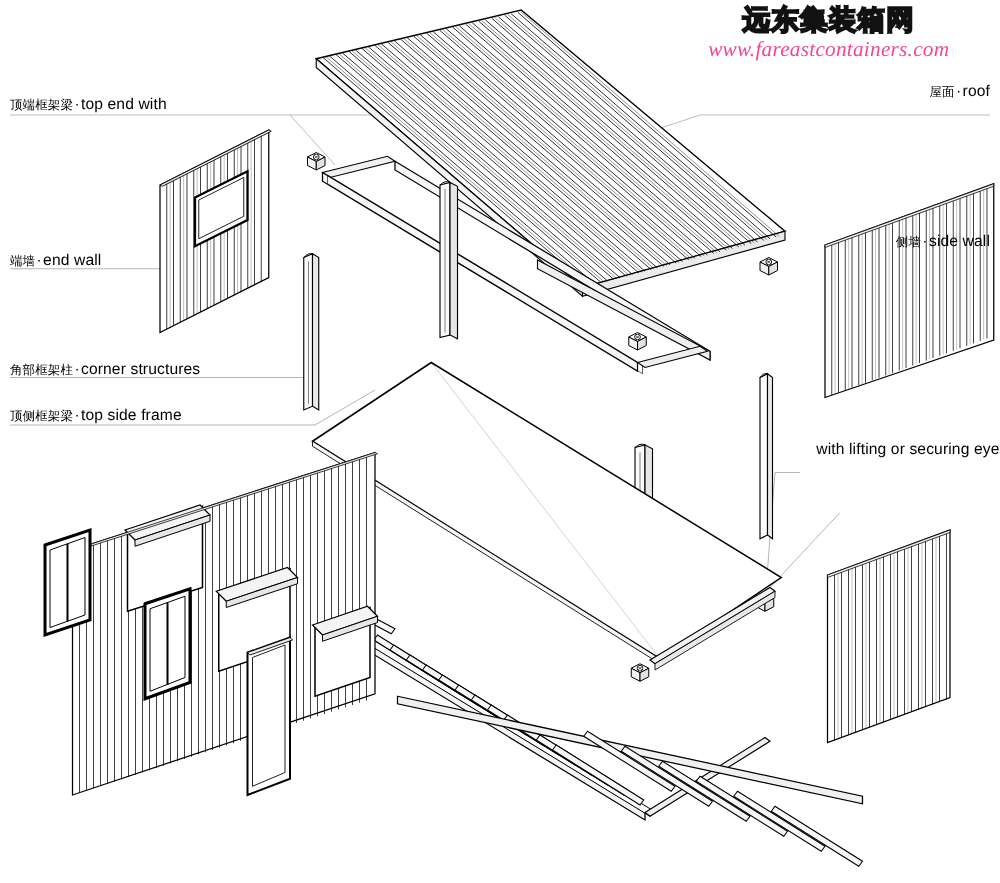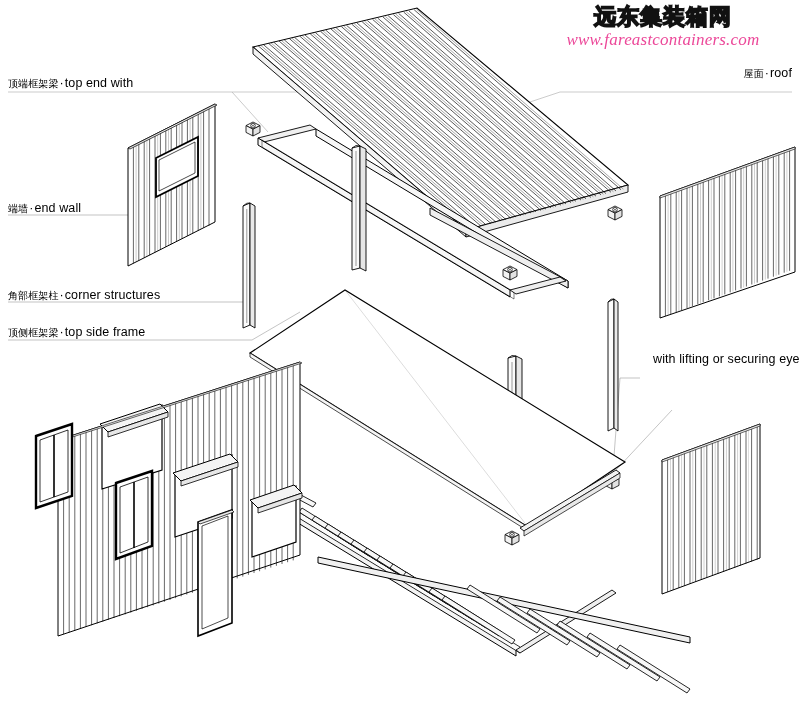--- a/index.html
+++ b/index.html
@@ -478,20 +478,23 @@
   </div>
 
   <div class="label" style="left:8px; top:325px;">
     <span class="cn">顶侧框架梁</span><span class="sep">·</span><span>top side frame</span>
   </div>
 
   <div class="label right" style="left:640px; top:66px; width:152px;">
     <span class="cn">屋面</span><span class="sep">·</span><span>roof</span>
   </div>
 
+  <div class="label right" style="left:640px; top:186px; width:152px;">
+    <span class="cn">侧墙</span><span class="sep">·</span><span>side wall</span>
+  </div>
 
   <div class="label" style="left:645px; top:352px;">
     <div style="padding-left:8px;">
       <span>with lifting or securing eye</span>
     </div>
   </div>
 
   <div id="wm">
     <div class="wm-cn">远东集装箱网</div>
     <div class="wm-url">www.fareastcontainers.com</div>

